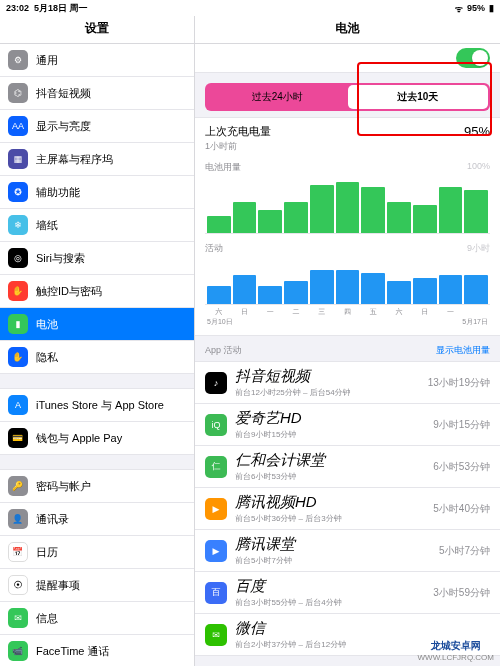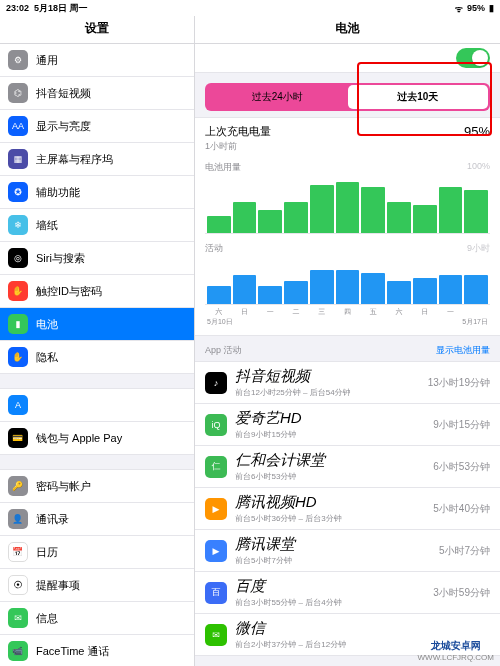--- a/index.html
+++ b/index.html
@@ -130,20 +130,21 @@
             <span class="sb-label">电池</span>
           </div>
           <div class="sb-item">
             <div class="sb-icon" style="background: rgb(10, 96, 255); font-size: 9px;">✋</div>
             <span class="sb-label">隐私</span>
           </div>
         </div>
         <div class="sb-group">
           <div class="sb-item">
             <div class="sb-icon" style="background: rgb(10, 132, 255); font-size: 9px;">A</div>
+            <span class="sb-label">iTunes Store 与 App Store</span>
           </div>
           <div class="sb-item">
             <div class="sb-icon" style="background: rgb(0, 0, 0); font-size: 9px;">💳</div>
             <span class="sb-label">钱包与 Apple Pay</span>
           </div>
         </div>
         <div class="sb-group">
           <div class="sb-item">
             <div class="sb-icon" style="background: rgb(142, 142, 147); font-size: 9px;">🔑</div>
             <span class="sb-label">密码与帐户</span>

